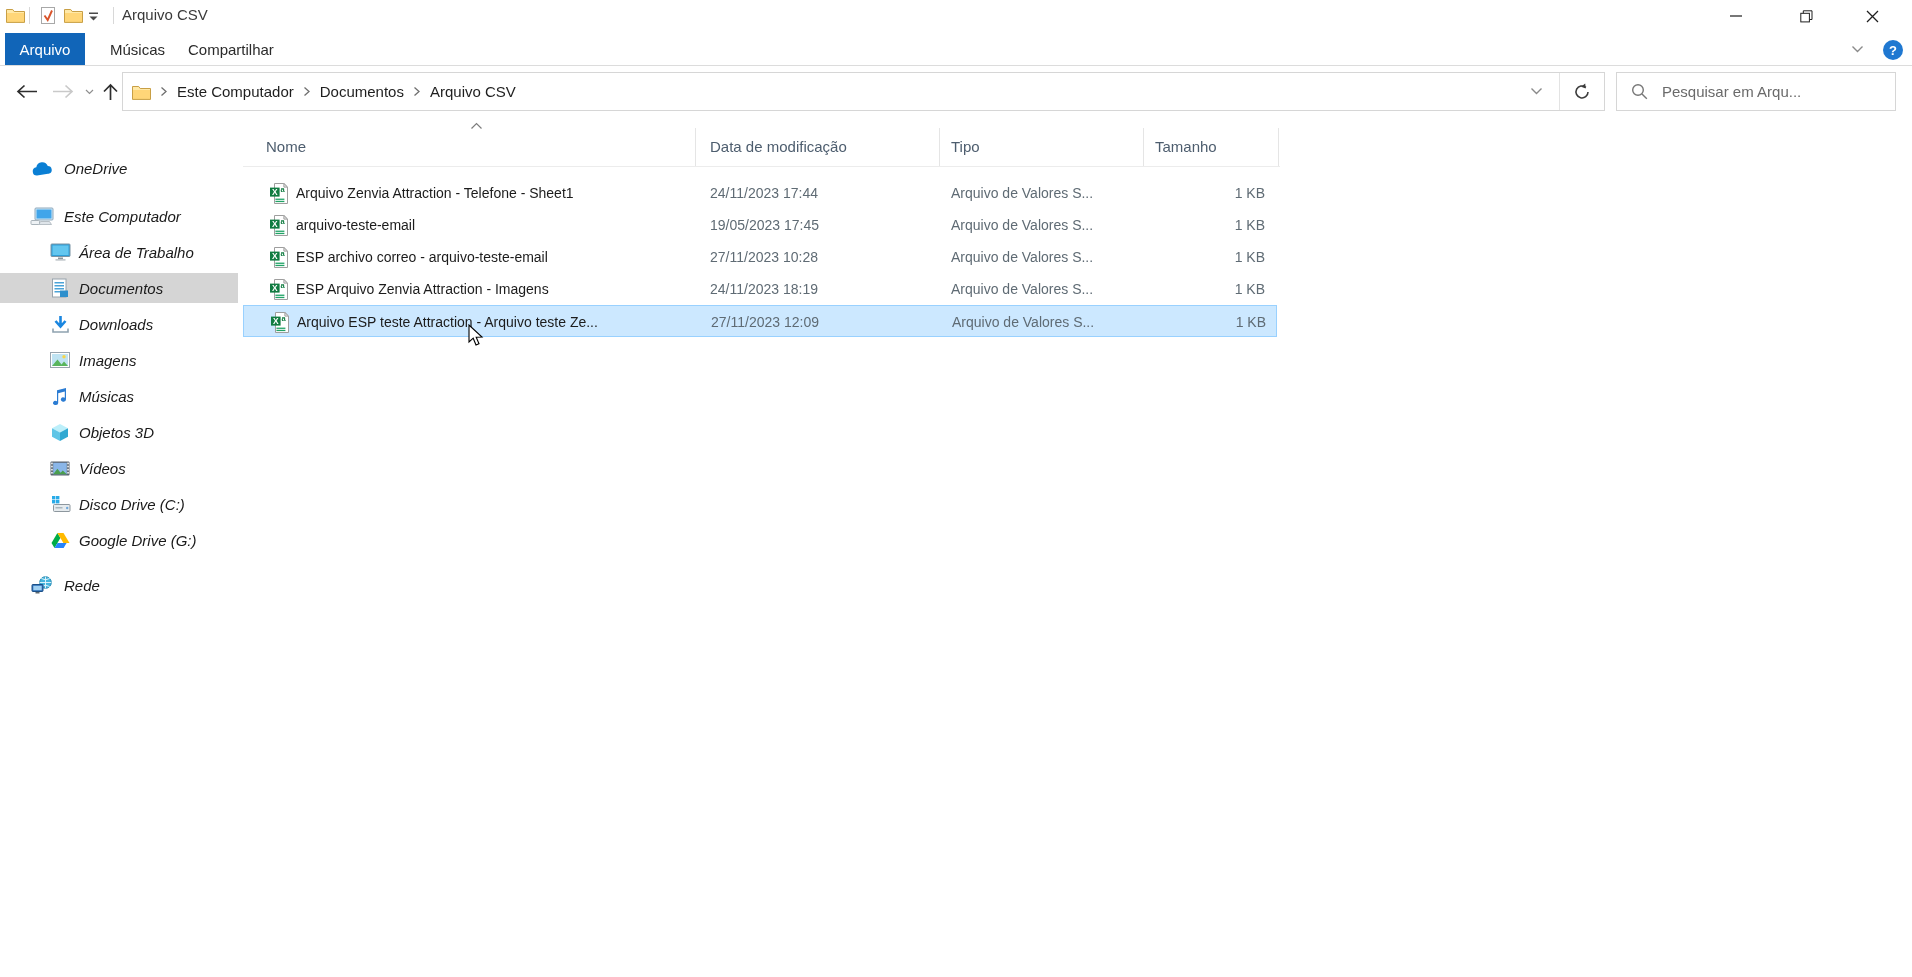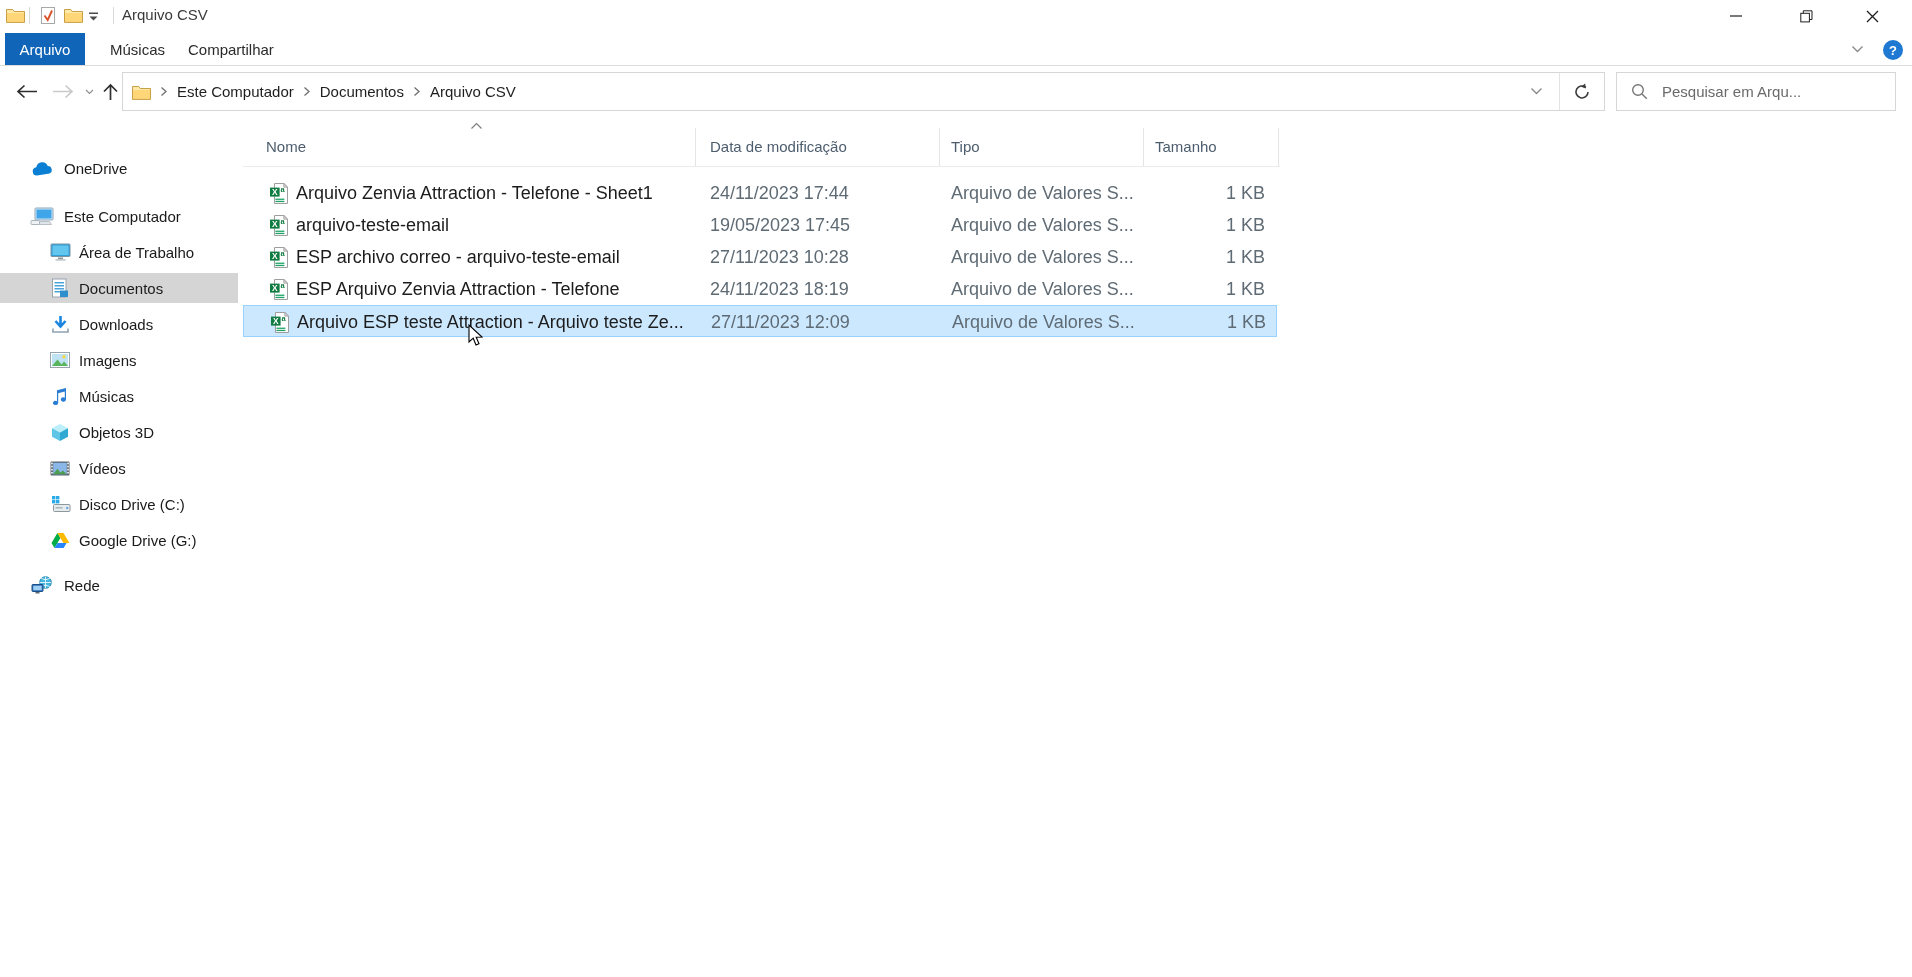--- a/index.html
+++ b/index.html
@@ -36,37 +36,37 @@
   .crumb-sep{padding:0 5px;display:flex;align-items:center;}
   #addr-right{position:absolute;right:0;top:0;height:37px;display:flex;align-items:center;}
   #addr-divider{width:1px;height:37px;background:#e3e3e3;margin:0 0 0 10px;}
   #searchbox{left:1616px;top:6px;width:280px;height:39px;border:1px solid #d6d6d6;background:#fff;
       display:flex;align-items:center;box-sizing:border-box;}
   #search-input{border:none;outline:none;flex:1;font-size:15px;color:#14532d;margin-left:12px;
       font-family:"Liberation Sans","DejaVu Sans",sans-serif;background:transparent;}
   #search-input::placeholder{color:#6a6a6a;opacity:1;}
 
   
-  #sidebar{left:0;top:117px;width:238px;height:860px;background:#fff;}
+  #sidebar{left:0;top:117px;width:238px;height:860px;background:#fff;font-style:italic;}
   .side-item{position:absolute;left:0;width:240px;height:30px;display:flex;align-items:center;cursor:default;}
   .side-item.selected{background:#d5d5d5;}
   .side-icon{position:absolute;width:24px;height:20px;display:flex;align-items:center;justify-content:center;}
   .side-label{position:absolute;font-size:15px;color:#1a1a1a;white-space:nowrap;}
   .lvl0 .side-icon{left:30px;} .lvl0 .side-label{left:64px;}
   .lvl1 .side-icon{left:48px;} .lvl1 .side-label{left:79px;}
 
   
   #filepane{left:238px;top:117px;width:1674px;height:860px;background:#fff;}
   .col-head{position:absolute;top:21px;height:24px;font-size:15px;color:#4d5d6e;white-space:nowrap;}
   .head-sep{position:absolute;top:11px;width:1px;height:38px;background:#e5e5e5;}
   #head-underline{position:absolute;left:5px;top:49px;width:1037px;height:1px;background:#ececec;}
   #sort-arrow{position:absolute;left:232px;top:5px;}
   .file-row{position:absolute;left:5px;width:1034px;height:32px;box-sizing:border-box;}
   .file-row.selected{background:#cce8ff;border:1px solid #99d1ff;}
-  .cell{position:absolute;top:0;height:32px;line-height:32px;font-size:18px;white-space:nowrap;}
+  .cell{position:absolute;top:0;height:32px;line-height:32px;font-size:14px;white-space:nowrap;}
   .cell-icon{position:absolute;left:27px;top:6px;}
   .cell.name{left:53px;color:#1c1c1c;}
   .cell.date{left:467px;color:#5f6b74;}
   .cell.type{left:708px;color:#5f6b74;}
   .cell.size{left:900px;width:122px;text-align:right;color:#5f6b74;}
 
   #cursor{left:468px;top:324px;pointer-events:none;}
 </style>
 </head>
 <body>
@@ -419,21 +419,21 @@
           <svg width="18" height="21" viewBox="0 0 18 21">
             <path d="M4.5 .5 h9.4 l3.6 3.6 V20.5 H4.5z" fill="#fff" stroke="#9e9e9e"></path>
             <path d="M13.9 .5 l3.6 3.6 h-3.6z" fill="#e9e9e9" stroke="#9e9e9e"></path>
             <rect x="0" y="4.6" width="9.6" height="9" fill="#107c41"></rect>
             <text x="4.8" y="11.9" font-size="8.4" font-weight="bold" fill="#fff" text-anchor="middle" font-family="Liberation Sans,sans-serif">X</text>
             <text x="12.6" y="9.4" font-size="7.5" font-weight="bold" fill="#107c41" text-anchor="middle" font-family="Liberation Sans,sans-serif">a</text>
             <rect x="5.4" y="15.6" width="9" height="1.3" fill="#21a366"></rect>
             <rect x="5.4" y="17.8" width="9" height="1.3" fill="#21a366"></rect>
           </svg>
         </span>
-        <span class="cell name">ESP Arquivo Zenvia Attraction - Telefone</span>
+        <span class="cell name">ESP Arquivo Zenvia Attraction - Imagens</span>
         <span class="cell date">24/11/2023 18:19</span>
         <span class="cell type">Arquivo de Valores S...</span>
         <span class="cell size">1 KB</span>
       </div>
       <div class="file-row selected" style="top: 188px;">
         <span class="cell-icon">
           <svg width="18" height="21" viewBox="0 0 18 21">
             <path d="M4.5 .5 h9.4 l3.6 3.6 V20.5 H4.5z" fill="#fff" stroke="#9e9e9e"></path>
             <path d="M13.9 .5 l3.6 3.6 h-3.6z" fill="#e9e9e9" stroke="#9e9e9e"></path>
             <rect x="0" y="4.6" width="9.6" height="9" fill="#107c41"></rect>

